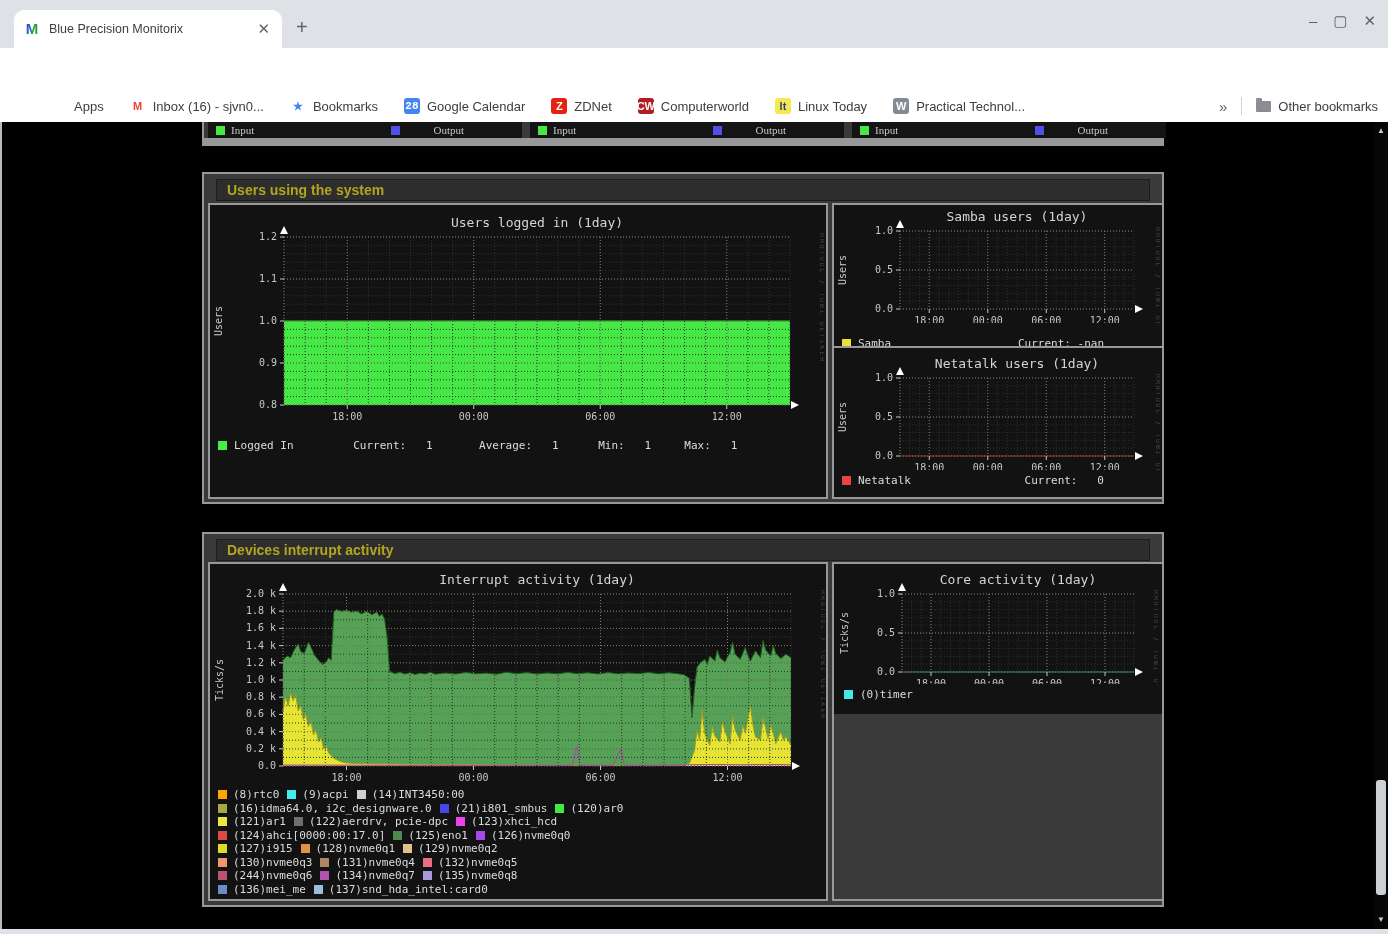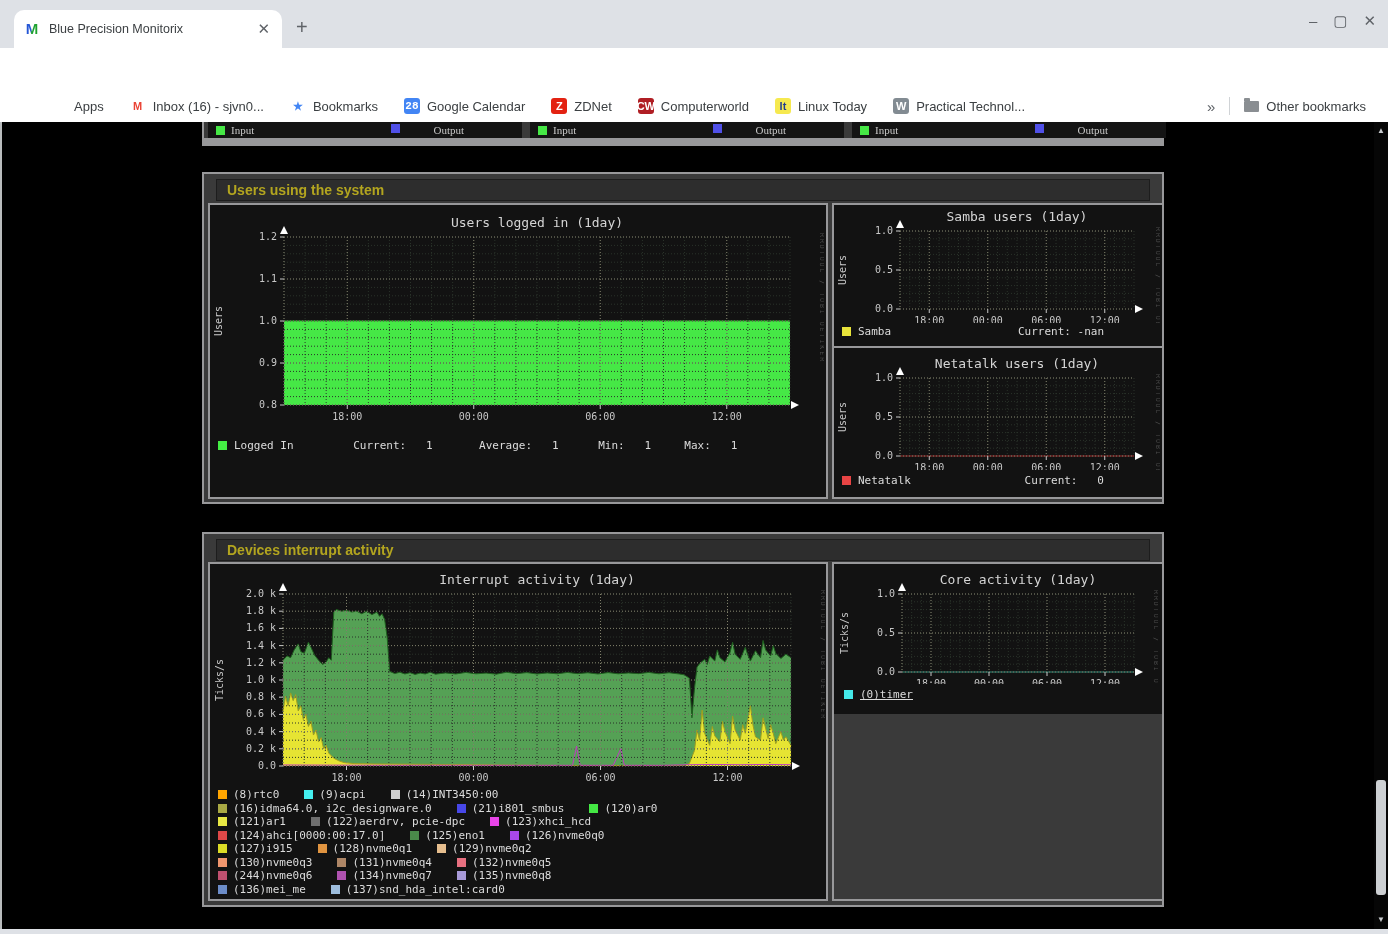--- a/index.html
+++ b/index.html
@@ -40,40 +40,40 @@
   .bdivider { width:1px; height:18px; background:#D0D3D6; margin-right:14px; }
 
   
   .page { position:absolute; left:0; top:122px; width:1388px; height:807px; background:#000; }
   .leftedge { position:absolute; left:0; top:0; width:2px; height:807px; background:#B9BCBE; }
   .bottomstrip { position:absolute; left:0; top:929px; width:1388px; height:5px; background:#DEE1E6; }
 
   .partial { position:absolute; left:202px; top:0; width:962px; height:24px; background:#3A3A3A; border-left:2px solid #98989A; border-right:2px solid #98989A; }
   .pp { position:absolute; top:0; height:16px; width:314px; background:#141414; display:flex; align-items:center; font-family:Liberation Serif, serif; font-size:11px; color:#C8C8C8; }
   .pp .sw { margin:0 6px 0 8px; }
-  .pp .out { margin-left:auto; margin-right:58px; display:flex; align-items:flex-start;gap:27px; }
+  .pp .out { margin-left:auto; margin-right:58px; display:flex; align-items:center;gap:27px; }
   .pp .out .sw { margin:0 6px 0 0; }
   .pstrip { position:absolute; left:0; top:16px; width:100%; height:8px; background:#98989A; }
 
   .section { position:absolute; left:202px; width:962px; background:#3A3A3A; border:2px solid #98989A; }
   .sectitle { position:absolute; left:12px; top:5px; width:934px; height:22px; background:#2D2D2D; border:1px solid #1D1D1D; display:flex; align-items:center; }
   .sectitle span { margin-left:10px; font-size:14px; font-weight:bold; color:#B3A51F; }
   .panel { position:absolute; border:2px solid #98989A; background:#121212; }
   .panel.gray { background:#3A3A3A; }
   .chartbox { position:absolute; background:#121212; }
 
   .tick { font-family:"DejaVu Sans Mono",monospace; font-size:10px; fill:#C8C8C8; }
   .ctitle { font-family:"DejaVu Sans Mono",monospace; font-size:13px; fill:#D4D4D4; }
   .wm { font-family:"DejaVu Sans Mono",monospace; font-size:6.5px; letter-spacing:2px; fill:#4A4A4A; }
 
   .clegend { position:absolute; display:flex; align-items:center; font-family:"DejaVu Sans Mono",monospace; font-size:11px; color:#DCDCDC; white-space:pre; }
   .sw { width:9px; height:9px; display:inline-block; flex:none; }
   .stats { white-space:pre; }
   .intlegend { position:absolute; font-family:"DejaVu Sans Mono",monospace; font-size:11px; color:#DCDCDC; }
-  .intlegend .row { display:flex; align-items:center; height:13.5px; gap:25px; }
+  .intlegend .row { display:flex; align-items:center; height:13.5px; gap:8px; }
   .intlegend .item { display:flex; align-items:center; gap:6px; white-space:pre; }
 
   .scrollbar { position:absolute; left:1374px; top:0; width:14px; height:807px; background:#060606; }
   .sb-arrow { position:absolute; left:0; width:14px; height:14px; color:#C8CBCE; font-size:8px; text-align:center; line-height:14px; }
   .sb-thumb { position:absolute; left:2px; top:658px; width:10px; height:115px; background:#CDD0D3; border-radius:3px; }
 </style>
 </head>
 <body>
 
 <div class="window">
@@ -161,21 +161,21 @@
           <span class="bicon tiny" style="background: rgb(246, 233, 79); color: rgb(34, 60, 143);">lt</span>
           <span>Linux Today</span>
         </span>
         <span class="bitem">
           <span class="bicon roundb" style="background: rgb(130, 139, 146); color: rgb(255, 255, 255);">W</span>
           <span>Practical Technol...</span>
         </span>
       </span>
     <span class="boverflow">»</span>
     <span class="bdivider"></span>
-    <span class="bitem" style="margin-right:12px;">
+    <span class="bitem" style="margin-right:0;">
       <span class="folder"></span>
       <span>Other bookmarks</span>
     </span>
   </div>
 
   <div class="page">
     <div class="leftedge"></div>
 
     <div class="partial">
       <div class="pp" style="left:4px;">
@@ -359,21 +359,21 @@
                 <line x1="212.25" y1="104" x2="212.25" y2="108" stroke="#C8C8C8" stroke-width="1"></line>
                 <text x="212.25" y="119" text-anchor="middle" class="tick">06:00</text>
                 <line x1="270.75" y1="104" x2="270.75" y2="108" stroke="#C8C8C8" stroke-width="1"></line>
                 <text x="270.75" y="119" text-anchor="middle" class="tick">12:00</text>
                 <polygon points="62,23 70,23 66,15" fill="#FFFFFF"></polygon>
                 <polygon points="301,100 301,108 309,104" fill="#FFFFFF"></polygon>
                 <text x="183" y="16" text-anchor="middle" class="ctitle">Samba users  (1day)</text>
                 <text transform="translate(12 65) rotate(-90)" text-anchor="middle" class="tick">Users</text>
                 <text transform="translate(322 22) rotate(90)" class="wm">RRDTOOL / TOBI OETIKER</text>
               </svg></div>
-          <div class="clegend" style="left:8px;top:120px;width:312px;">
+          <div class="clegend" style="left:8px;top:132px;width:312px;">
             <span class="sw" style="background: rgb(232, 227, 58);"></span>
             <span style="margin-left:7px;">Samba</span>
             <span class="stats" style="margin-left:auto;padding-right:50px;">Current: -nan</span>
           </div>
         </div>
         <div class="panel" style="left:0;top:143px;width:332px;height:153px;">
           <div class="abs" style="left:0;top:0;"><svg width="326" height="122" viewBox="0 0 326 122">
                 <polyline points="66,108 300,108" fill="none" stroke="#A22B2B" stroke-width="1"></polyline>
                 <line x1="66" y1="30" x2="66" y2="108" stroke="#2A332A" stroke-width="1" stroke-dasharray="1,2"></line>
                 <line x1="75.75" y1="30" x2="75.75" y2="108" stroke="#2A332A" stroke-width="1" stroke-dasharray="1,2"></line>
@@ -662,21 +662,21 @@
                 <line x1="269" y1="106" x2="269" y2="110" stroke="#C8C8C8" stroke-width="1"></line>
                 <text x="269" y="121" text-anchor="middle" class="tick">12:00</text>
                 <polygon points="62,25 70,25 66,17" fill="#FFFFFF"></polygon>
                 <polygon points="299,102 299,110 307,106" fill="#FFFFFF"></polygon>
                 <text x="182" y="18" text-anchor="middle" class="ctitle">Core activity  (1day)</text>
                 <text transform="translate(12 67) rotate(-90)" text-anchor="middle" class="tick">Ticks/s</text>
                 <text transform="translate(318 24) rotate(90)" class="wm">RRDTOOL / TOBI OETIKER</text>
               </svg></div>
           <div class="clegend" style="left:10px;top:124px;">
             <span class="sw" style="background: rgb(68, 232, 232);"></span>
-            <span style="margin-left:7px;text-decoration:underline;">(0)timer</span>
+            <span style="margin-left:7px;">(0)timer</span>
           </div>
         </div>
       </div>
     </div>
 
     <div class="scrollbar">
       <div class="sb-arrow" style="top:2px;">▲</div>
       <div class="sb-thumb"></div>
       <div class="sb-arrow" style="bottom:2px;">▼</div>
     </div>

